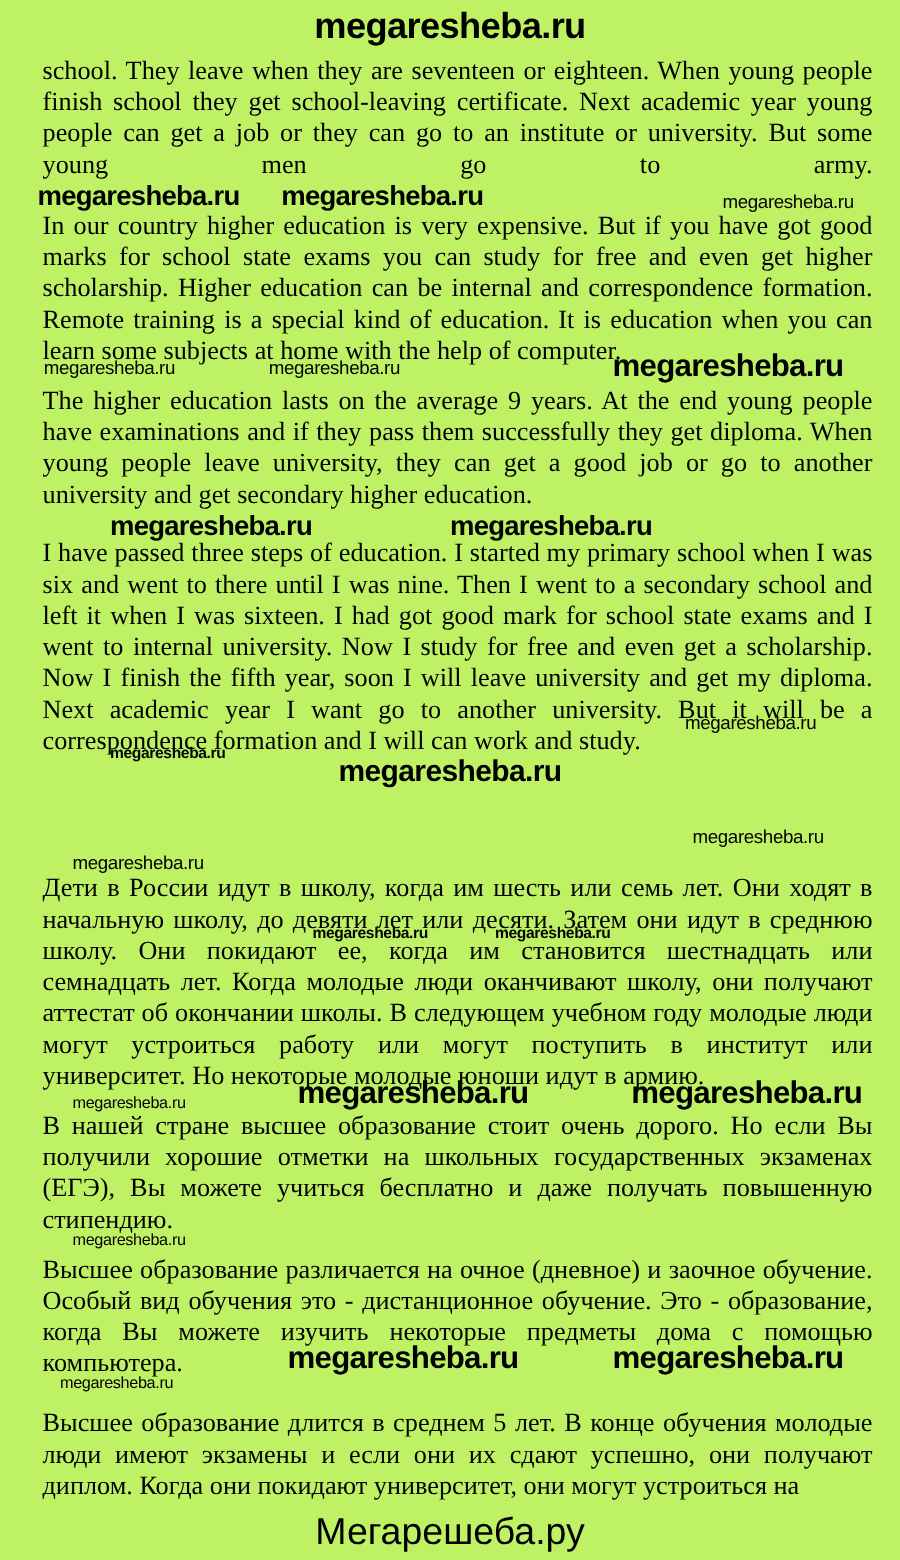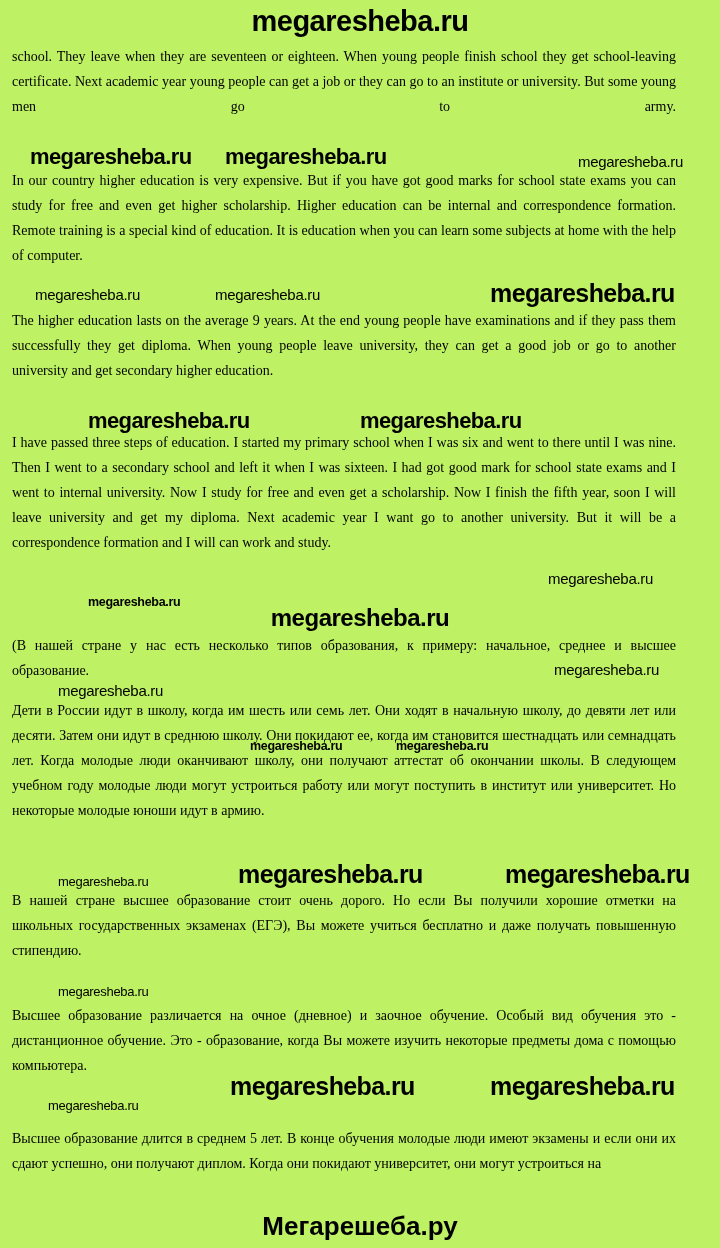--- a/index.html
+++ b/index.html
@@ -14,25 +14,25 @@
     position:absolute;top:5px;left:0;width:100%;
     text-align:center;
     font-family:"Liberation Sans", sans-serif;
     font-weight:bold;font-size:29px;line-height:33px;
     letter-spacing:-0.5px;
   }
   .site-footer{
     position:absolute;top:1208px;left:0;width:100%;
     text-align:center;
     font-family:"Liberation Sans", sans-serif;
-    font-weight:bold;font-size:26px;line-height:36px;
+    font-weight:normal;font-size:30px;line-height:36px;
   }
   p.body{
-    position:absolute;left:12px;width:664px;margin:0;
-    font-size:14px;line-height:25px;
+    position:absolute;left:34px;width:664px;margin:0;
+    font-size:21px;line-height:25px;
     text-align:justify;
   }
   p.justify-last{text-align-last:justify;}
   .wm{
     position:absolute;
     font-family:"Liberation Sans", sans-serif;
     white-space:nowrap;
     letter-spacing:-0.6px;
     color:#000;
   }
@@ -54,21 +54,20 @@
 
 <div class="page">
 
   <div class="site-header">megaresheba.ru</div>
 
   <p class="body justify-last" style="top:44px">school. They leave when they are seventeen or eighteen. When young people finish school they get school-leaving certificate. Next academic year young people can get a job or they can go to an institute or university. But some young men go to army.</p>
   <p class="body" style="top:168px">In our country higher education is very expensive. But if you have got good marks for school state exams you can study for free and even get higher scholarship. Higher education can be internal and correspondence formation. Remote training is a special kind of education. It is education when you can learn some subjects at home with the help of computer.</p>
   <p class="body" style="top:308px">The higher education lasts on the average 9 years. At the end young people have examinations and if they pass them successfully they get diploma. When young people leave university, they can get a good job or go to another university and get secondary higher education.</p>
   <p class="body" style="top:430px">I have passed three steps of education. I started my primary school when I was six and went to there until I was nine. Then I went to a secondary school and left it when I was sixteen. I had got good mark for school state exams and I went to internal university. Now I study for free and even get a scholarship. Now I finish the fifth year, soon I will leave university and get my diploma. Next academic year I want go to another university. But it will be a correspondence formation and I will can work and study.</p>
 
-  <p class="body" style="top:633px">(В нашей стране у нас есть несколько типов образования, к примеру: начальное, среднее и высшее образование.</p>
   <p class="body" style="top:698px">Дети в России идут в школу, когда им шесть или семь лет. Они ходят в начальную школу, до девяти лет или десяти. Затем они идут в среднюю школу. Они покидают ее, когда им становится шестнадцать или семнадцать лет. Когда молодые люди оканчивают школу, они получают аттестат об окончании школы. В следующем учебном году молодые люди могут устроиться работу или могут поступить в институт или университет. Но некоторые молодые юноши идут в армию.</p>
   <p class="body" style="top:888px">В нашей стране высшее образование стоит очень дорого. Но если Вы получили хорошие отметки на школьных государственных экзаменах (ЕГЭ), Вы можете учиться бесплатно и даже получать повышенную стипендию.</p>
   <p class="body" style="top:1003px">Высшее образование различается на очное (дневное) и заочное обучение. Особый вид обучения это - дистанционное обучение. Это - образование, когда Вы можете изучить некоторые предметы дома с помощью компьютера.</p>
   <p class="body" style="top:1126px">Высшее образование длится в среднем 5 лет. В конце обучения молодые люди имеют экзамены и если они их сдают успешно, они получают диплом. Когда они покидают университет, они могут устроиться на</p>
 
   <span class="wm wm-b-md" style="top:144px;left:30px">megaresheba.ru</span>
   <span class="wm wm-b-md" style="top:144px;left:225px">megaresheba.ru</span>
   <span class="wm wm-r-md" style="top:153px;left:578px">megaresheba.ru</span>
 
   <span class="wm wm-r-md" style="top:286px;left:35px">megaresheba.ru</span>

